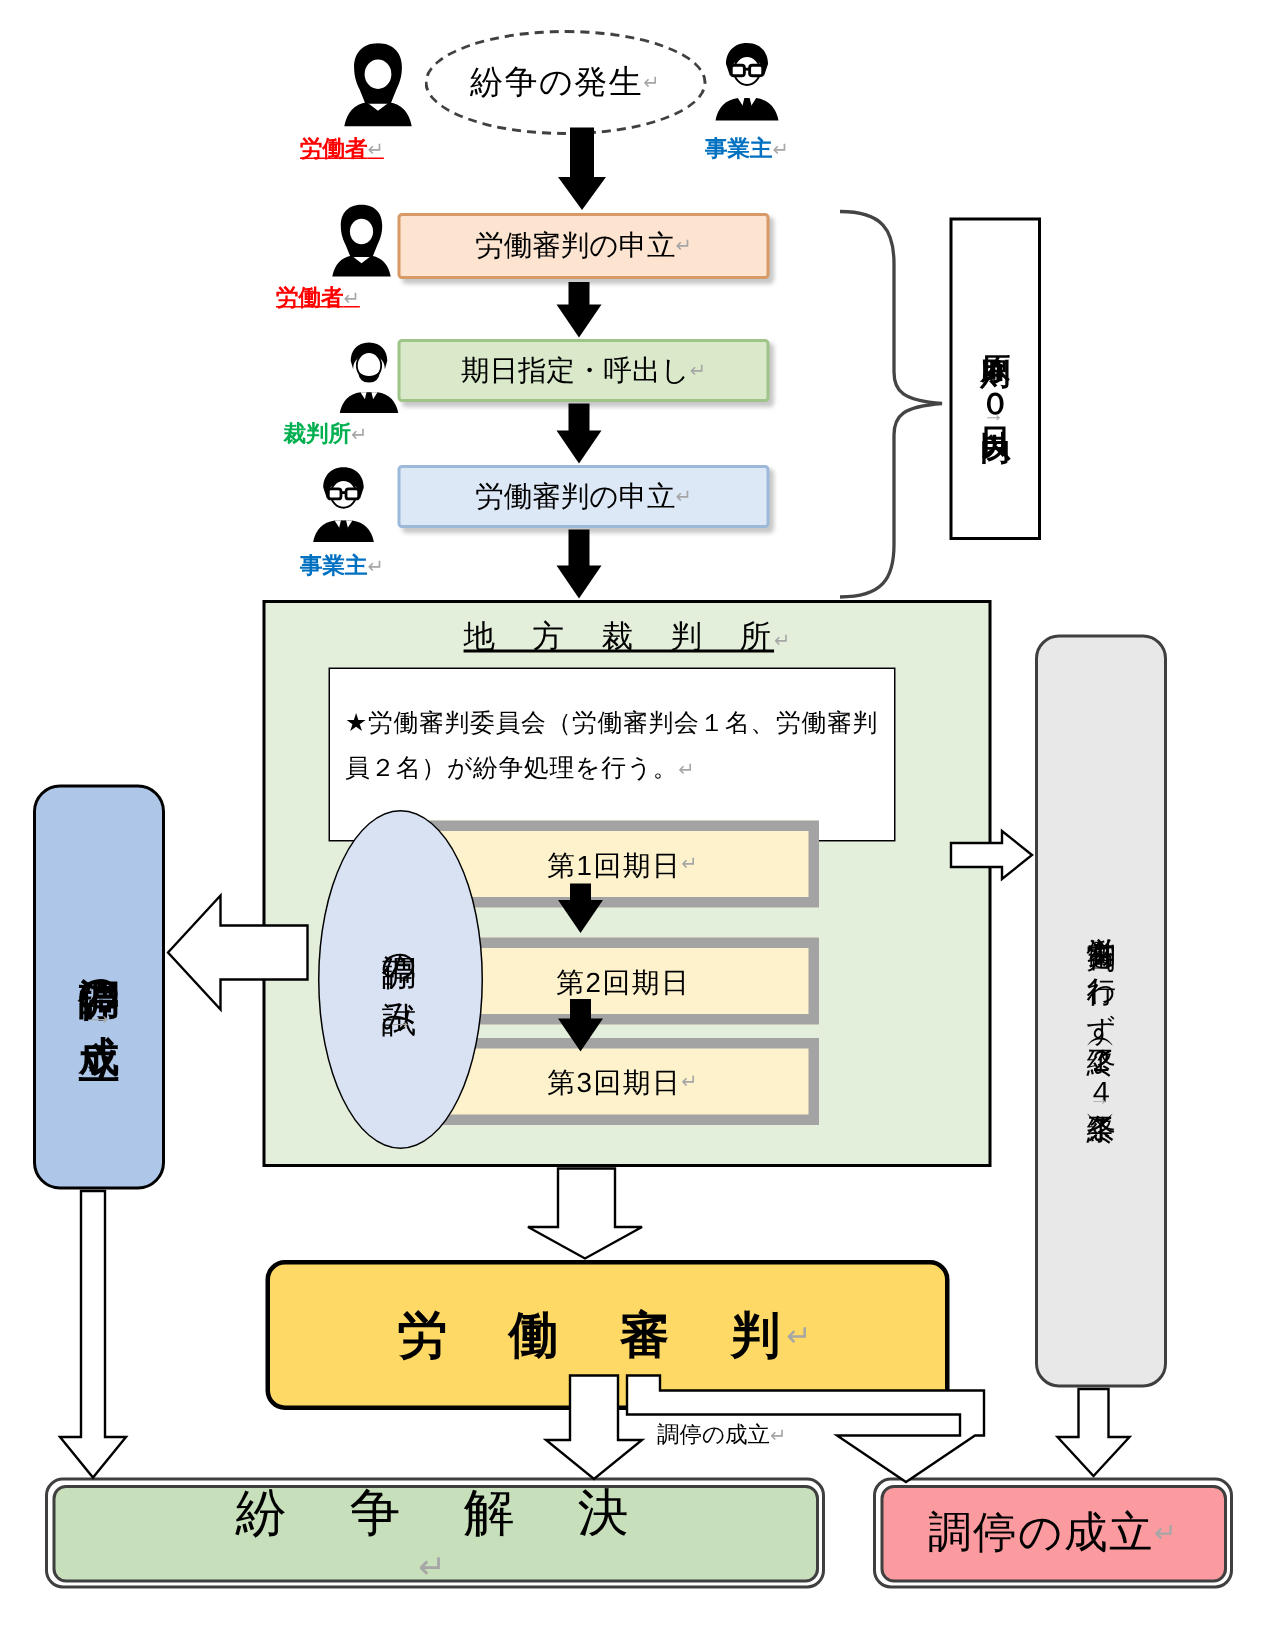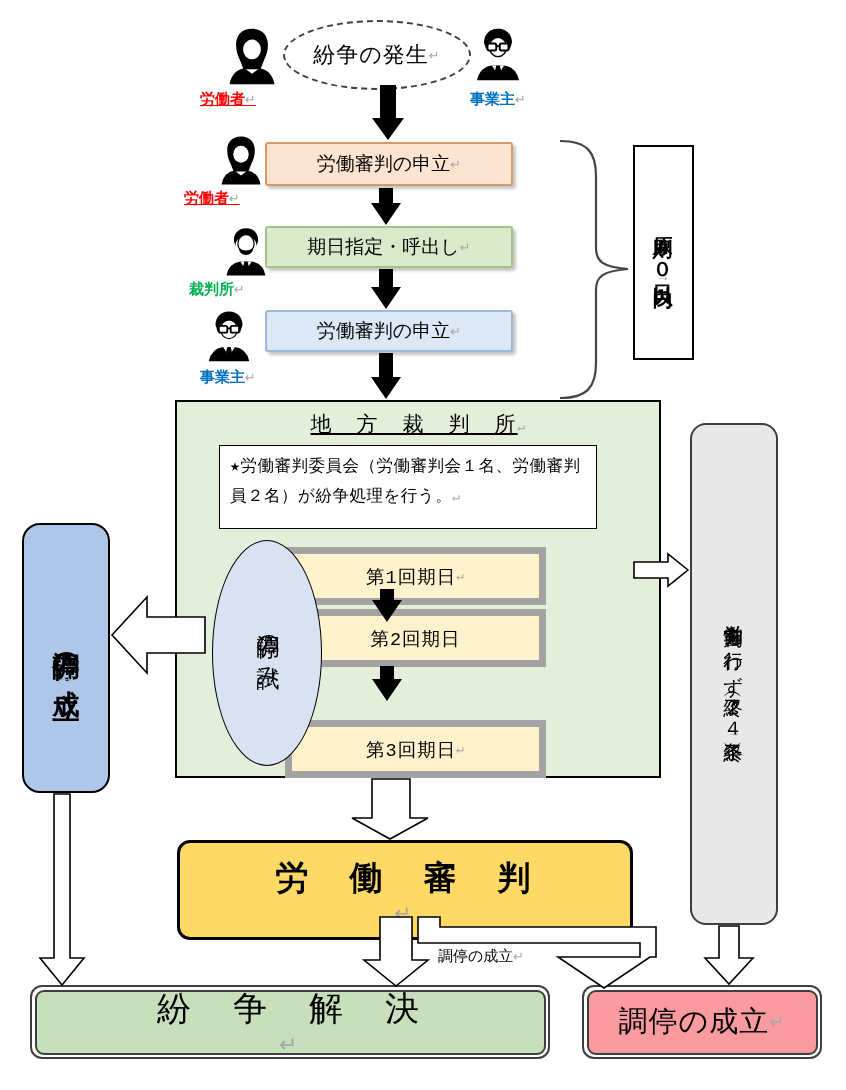--- a/index.html
+++ b/index.html
@@ -33,29 +33,29 @@
   .icon{z-index:2;}
   
   .deadline-box{
     left:633px;top:145px;width:61px;height:215px;border:2.5px solid #000;background:#fff;z-index:2;
     writing-mode:vertical-rl;display:flex;align-items:center;justify-content:center;
     font-size:20px;font-weight:bold;letter-spacing:2px;
   }
   
   .court-box{
     left:175px;top:400px;width:486px;height:378px;
-    background:var(--court_fill,#e3efdb);border:2.5px solid #000;z-index:1;font-family:Liberation Mono, monospace;
+    background:var(--court_fill,#e3efdb);border:2.5px solid #000;z-index:1;
   }
   .court-title{
     position:absolute;left:0;top:8px;width:100%;text-align:center;font-size:21px;
   }
   .court-title .t{text-decoration:underline;letter-spacing:2px;}
   .note-box{
     position:absolute;left:42px;top:43px;width:356px;height:70px;
-    background:#fff;border:1.5px solid #000;padding:6px 10px;
+    background:#fff;border:1.5px solid #000;padding:22px 10px;
     font-size:16.5px;line-height:1.8;letter-spacing:0.5px;
   }
   .session-box{
     position:absolute;left:108px;width:247px;height:44px;
     background:var(--session_fill,#fdf2cc);border:7px solid #a3a3a3;
     display:flex;align-items:center;justify-content:center;font-size:18.5px;letter-spacing:1px;
   }
   .attempt-ellipse{
     position:absolute;left:35px;top:138px;width:108px;height:224px;
     background:var(--attempt_fill,#d9e2f3);border:1.6px solid #000;border-radius:50%;
@@ -72,21 +72,21 @@
   .gray-box{
     left:690px;top:423px;width:88px;height:502px;border:2px solid #3f3f3f;border-radius:16px;
     background:var(--gray_fill,#e9e8e8);z-index:2;
     writing-mode:vertical-rl;display:flex;align-items:center;justify-content:center;
     font-size:19.5px;letter-spacing:1px;
   }
   .shinpan-box{
     left:177px;top:840px;width:456px;height:100px;border:3px solid #000;border-radius:13px;
     background:var(--shinpan_fill,#ffd965);z-index:2;
     display:flex;align-items:center;justify-content:center;
-    font-size:33px;font-weight:bold;letter-spacing:4px;flex-direction:column;
+    font-size:33px;font-weight:bold;letter-spacing:4px;
   }
   .dbl-outer{
     border:2px solid #3f3f3f;border-radius:12px;padding:2.5px;background:#fff;z-index:2;
   }
   .dbl-inner{
     width:100%;height:100%;box-sizing:border-box;border:2px solid #3f3f3f;border-radius:9px;
     display:flex;align-items:center;justify-content:center;
   }
   .resolution-outer{left:30px;top:985px;width:520px;height:74px;}
   .resolution-inner{background:var(--resolution_fill,#c7dfba);font-size:34px;letter-spacing:4px;flex-direction:column;}
@@ -201,25 +201,25 @@
     <div class="court-title">
       <span class="t">地　方　裁　判　所</span><span class="mark mark-sm">↵</span>
     </div>
     <div class="note-box">
       <span>★労働審判委員会（労働審判会１名、労働審判員２名）が紛争処理を行う。</span><span class="mark mark-sm">↵</span>
     </div>
     <div class="session-box" style="top:145px;">
       <span>第1回期日</span>
         <span class="mark mark-sm">↵</span>
     </div>
-    <div class="session-box" style="top:207px;text-align:center;">
+    <div class="session-box" style="top:223px;text-align:center;">
       <span>第2回期日</span>
         <span class="mark mark-sm"></span>
     </div>
-    <div class="session-box" style="top:318px;">
+    <div class="session-box" style="top:290px;">
       <span>第3回期日</span>
         <span class="mark mark-sm">↵</span>
     </div>
     <div class="attempt-ellipse">
       <span>調停の試み</span>
         <span class="vmark">↑</span>
     </div>
   </div>
 
   <div class="abs success-box">

